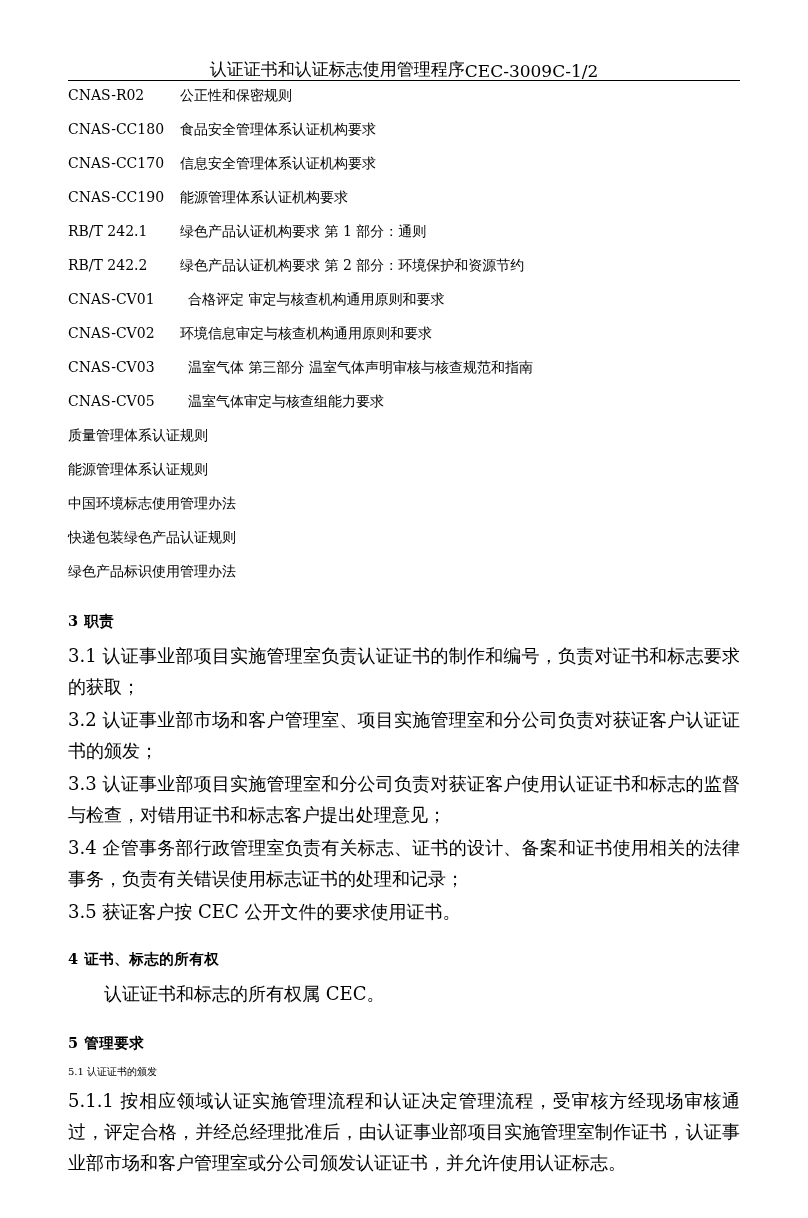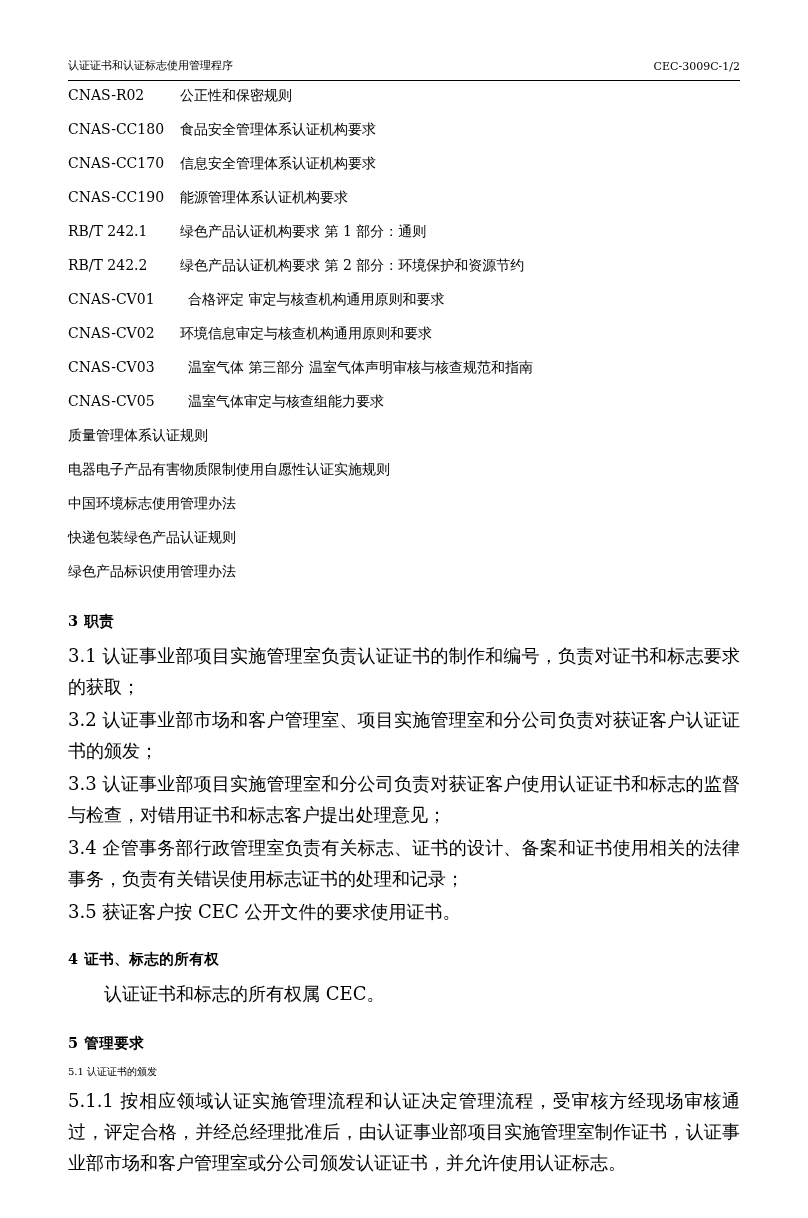--- a/index.html
+++ b/index.html
@@ -20,23 +20,23 @@
     height: 1218px;
     box-sizing: border-box;
     padding: 0;
   }
   .header {
     position: absolute;
     top: 58px;
     left: 68px;
     width: 672px;
     display: flex;
-    justify-content: space-between;
+    justify-content: center;
     align-items: flex-end;
-    font-size: 11px;
+    font-size: 17px;
     font-family: "DejaVu Serif", "Liberation Serif", serif;
     color: #000;
   }
   .header-rule {
     position: absolute;
     top: 80px;
     left: 68px;
     width: 672px;
     height: 1px;
     background: #000;
@@ -142,21 +142,21 @@
     <div class="ref-row">
       <span class="ref-code" style="width:120px;">CNAS-CV03</span>
       <span class="ref-title">温室气体 第三部分 温室气体声明审核与核查规范和指南</span>
     </div>
     <div class="ref-row">
       <span class="ref-code" style="width:120px;">CNAS-CV05</span>
       <span class="ref-title">温室气体审定与核查组能力要求</span>
     </div>
 
     <div class="ref-single">质量管理体系认证规则</div>
-    <div class="ref-single">电器电子产品有害物质限制使用自愿性认证实施规则</div>
+    <div class="ref-single">能源管理体系认证规则</div>
     <div class="ref-single">中国环境标志使用管理办法</div>
     <div class="ref-single">快递包装绿色产品认证规则</div>
     <div class="ref-single">绿色产品标识使用管理办法</div>
 
     <div class="sec-head">3 职责</div>
     <p class="para">3.1 认证事业部项目实施管理室负责认证证书的制作和编号，负责对证书和标志要求的获取；</p>
     <p class="para">3.2 认证事业部市场和客户管理室、项目实施管理室和分公司负责对获证客户认证证书的颁发；</p>
     <p class="para">3.3 认证事业部项目实施管理室和分公司负责对获证客户使用认证证书和标志的监督与检查，对错用证书和标志客户提出处理意见；</p>
     <p class="para">3.4 企管事务部行政管理室负责有关标志、证书的设计、备案和证书使用相关的法律事务，负责有关错误使用标志证书的处理和记录；</p>
     <p class="para">3.5 获证客户按 CEC 公开文件的要求使用证书。</p>

